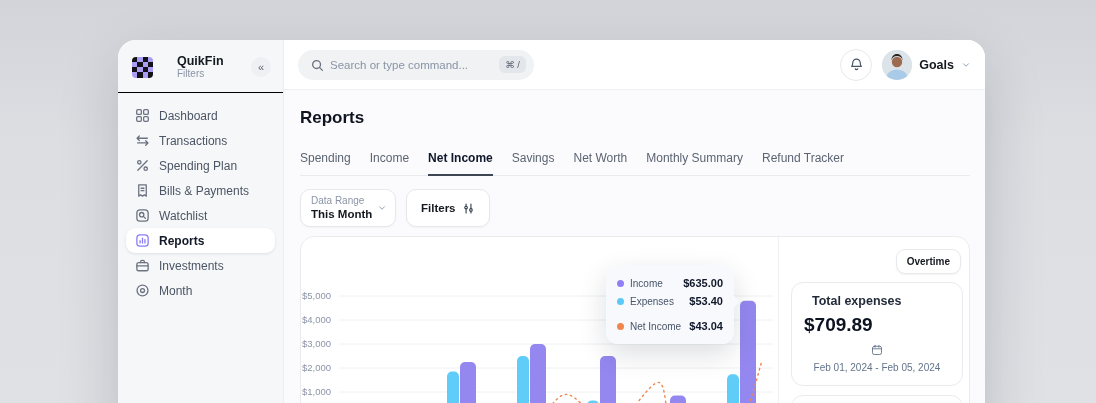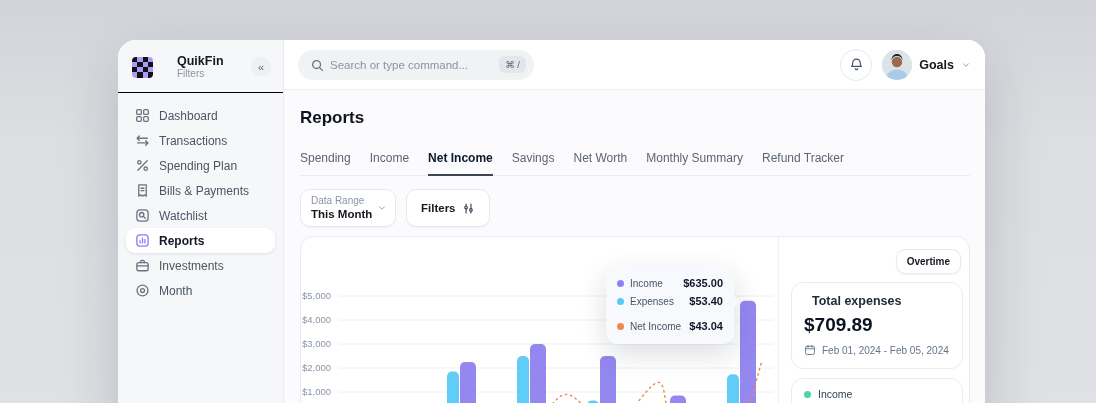--- a/index.html
+++ b/index.html
@@ -67,21 +67,21 @@
   
   .report-card{ margin-top:9px; height:260px; background:#fff; border:1px solid #e9ebef; border-radius:14px; position:relative; overflow:hidden;}
   .overtime-btn{ position:absolute; top:12px; right:8px; background:#fff; border:1px solid #e7e9ed; border-radius:9px;
     font-size:10px; font-weight:700; color:#14181f; padding:6px 10px; cursor:pointer; box-shadow:0 1px 2px rgba(16,24,40,.05); z-index:3;}
   .chart-svg{ position:absolute; left:0; top:0; z-index:1;}
   .panel-divider{ position:absolute; left:477px; top:0; bottom:0; width:1px; background:#eef0f3;}
   .right-panel{ position:absolute; left:490px; top:45px; width:172px; display:flex; flex-direction:column; gap:9px; z-index:2;}
   .sum-card{ border:1px solid #e9ebef; border-radius:12px; background:#fff; padding:11px 12px 12px;}
   .sum-title{ font-size:12.5px; font-weight:700; color:#1f2937;margin-left:8px;}
   .sum-amount{ font-size:19px; font-weight:700; color:#0b1220; margin-top:6px;}
-  .sum-date{ display:flex; align-items:center; gap:6px; margin-top:8px; font-size:10px; color:#64748b;}
+  .sum-date{ display:flex; align-items:center; gap:6px; margin-top:8px; font-size:10px; color:#64748b;flex-direction:column;}
   .sum-date svg{ width:12px; height:12px; stroke:#64748b; fill:none; stroke-width:1.2; stroke-linecap:round;}
   .legend-card{ border:1px solid #e9ebef; border-radius:12px; background:#fff; padding:9px 12px; display:flex; flex-direction:column; gap:7px;}
   .legend-row{ display:flex; align-items:center; gap:7px; font-size:10.5px; color:#334155;}
   .dot{ width:7px; height:7px; border-radius:50%; flex-shrink:0;}
   
   .tooltip{ position:absolute; left:305px; top:28px; width:128px; background:rgba(248,249,252,.97); border-radius:12px;
     box-shadow:0 10px 28px rgba(15,23,42,.14); padding:9px 11px; z-index:4;}
   .tt-row{ display:flex; align-items:center; gap:6px; padding:3px 0;}
   .tt-row.spaced{ margin-top:7px;}
   .tt-label{ font-size:10px; color:#475569; flex:1; white-space:nowrap;}

